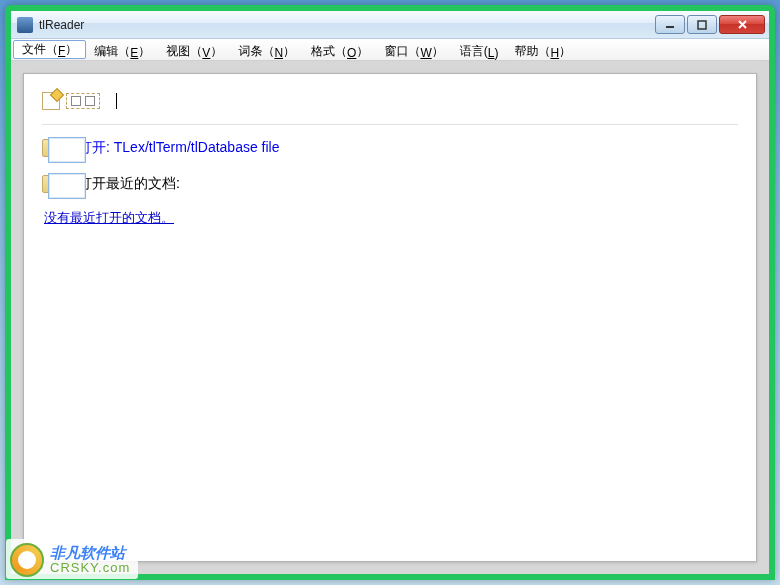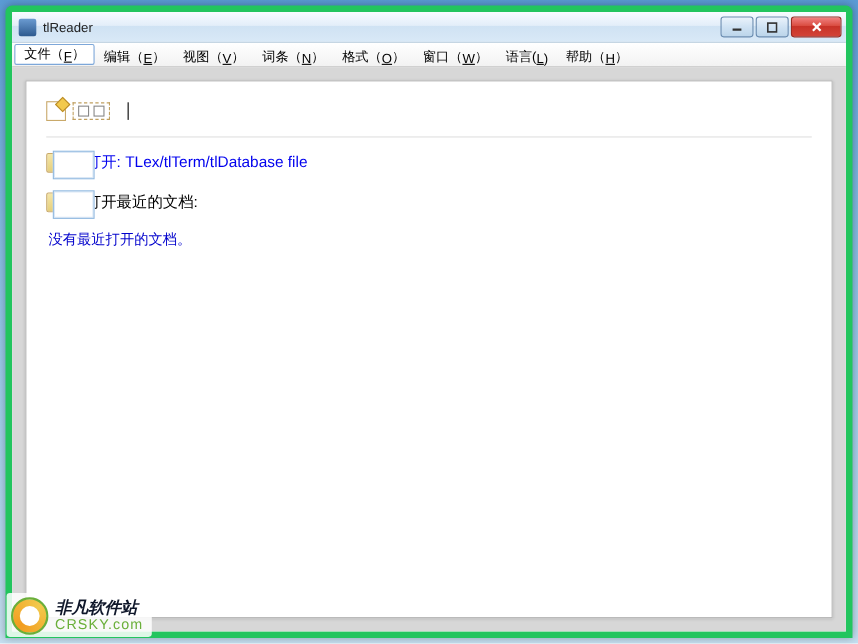--- a/index.html
+++ b/index.html
@@ -130,40 +130,40 @@
   border: 1px solid #c9a96a;
   border-radius: 2px;
 }
 .folder-icon .doc {
   position: absolute; left: 6px; top: 0; width: 16px; height: 20px;
   background: #fff; border: 1px solid #8fb8e0;
   box-shadow: 0 0 0 1px #dce8f5 inset;
 }
 .link-text { color: #0000ee; font-size: 14px; }
 .heading-text { color: #000; font-size: 14px; }
-.note-text { color: #0000cc; font-size: 13px; margin-left: 2px; }
+.note-text { color: #0000cc; font-size: 13px; margin-left: 2px; text-decoration: underline; }
 .watermark {
   position: absolute; left: 6px; bottom: 6px;
   display: flex; align-items: center; gap: 6px;
   background: rgba(255,255,255,0.85);
   padding: 4px 8px 2px 4px;
   border-radius: 3px;
 }
 .wm-logo {
   width: 34px; height: 34px; border-radius: 50%;
   background: conic-gradient(from 45deg, #f2c94c, #f29c1f, #f2c94c);
   border: 2px solid #6aaf3a;
   position: relative;
 }
 .wm-logo::after {
   content: ""; position: absolute; left: 6px; top: 6px; width: 18px; height: 18px;
   border-radius: 50%; background: #fff;
 }
 .wm-text { display: flex; flex-direction: column; line-height: 1.1; }
-.wm-main { font-size: 15px; font-weight: bold; color: #0f172a; font-style: italic; }
+.wm-main { font-size: 15px; font-weight: bold; color: #3b82f6; font-style: italic; }
 .wm-sub { font-size: 13px; font-weight: normal; color: #6aaf3a; letter-spacing: 1px; }
 </style>
 </head>
 <body>
 
 <div class="window">
 
   <div class="titlebar">
     <div class="app-icon"></div>
     <div class="title">tlReader</div>

